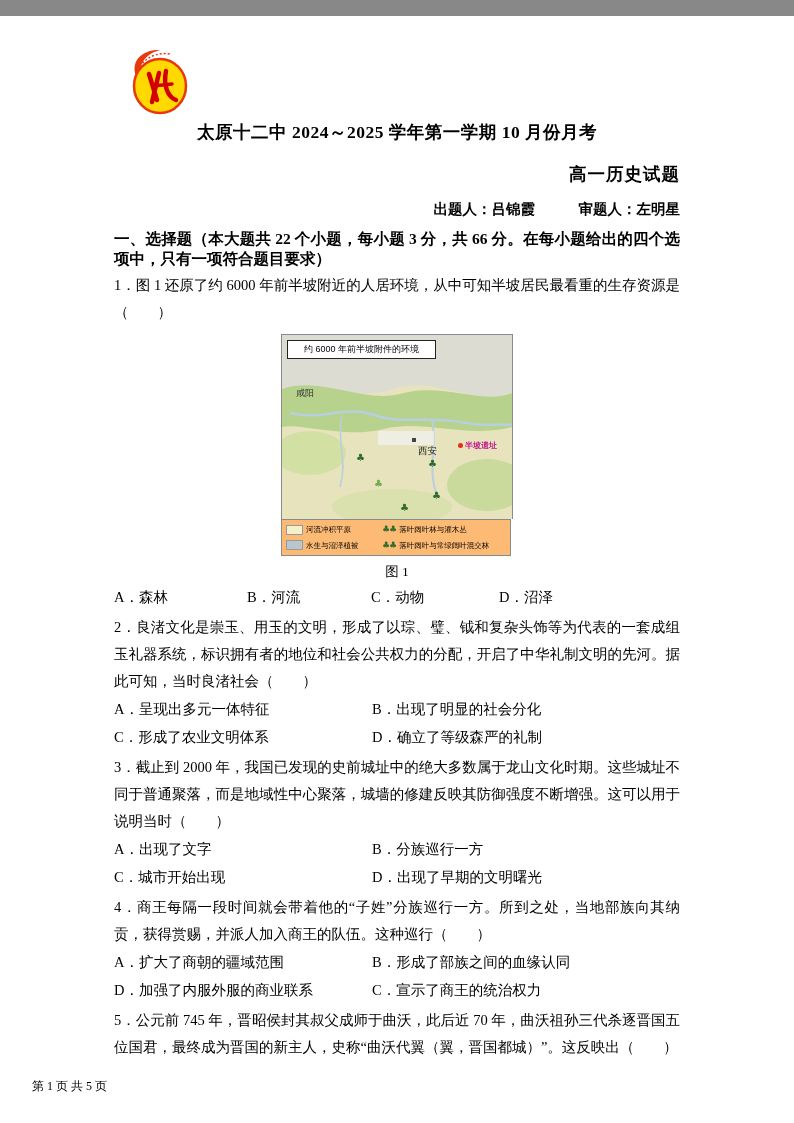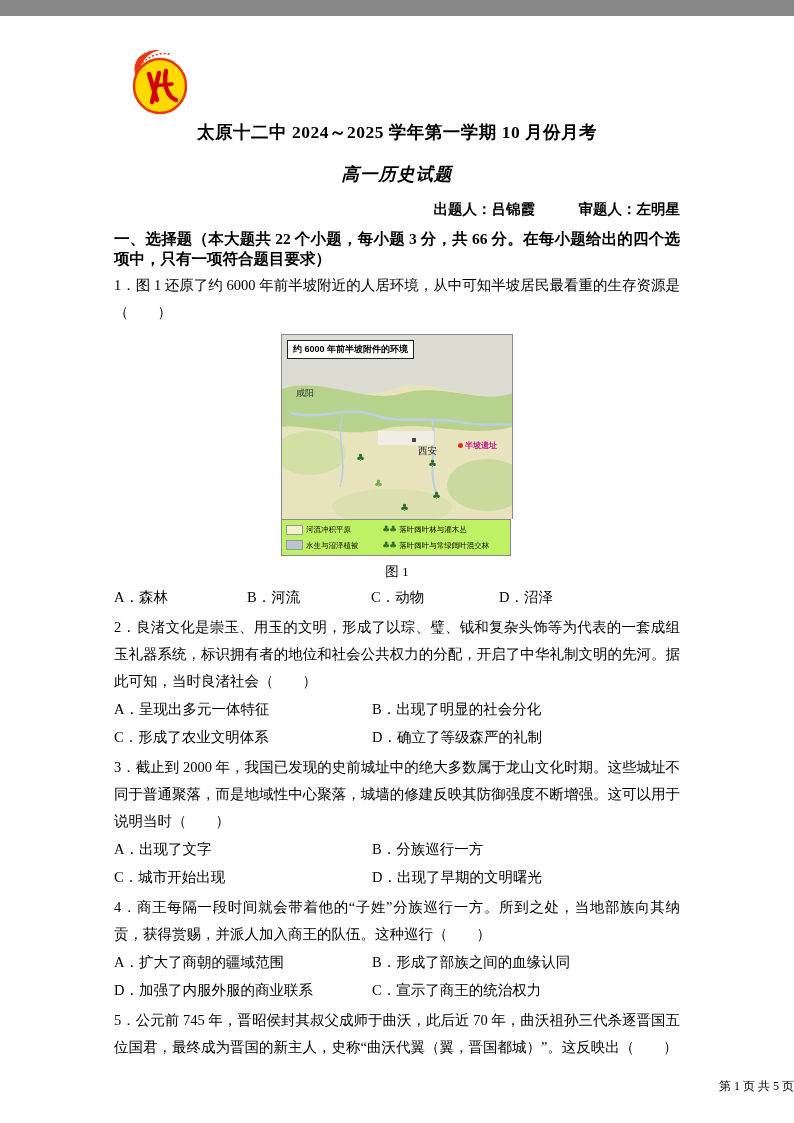--- a/index.html
+++ b/index.html
@@ -17,22 +17,22 @@
   
   .logo{position:absolute;left:126px;top:30px;width:66px;height:72px;}
 
   
   .title{
     padding-top:104px;margin:0;
     text-align:center;font-size:17.5px;font-weight:bold;
     letter-spacing:.5px;
   }
   .subtitle{
-    margin:18px 0 0;text-align:center;
-    font-size:17.5px;font-weight:bold;letter-spacing:1px;font-style:italic;
+    margin:18px 0 0;text-align:right;
+    font-size:17.5px;font-weight:bold;letter-spacing:1px;
   }
   .authors{
     margin:14px 0 0;text-align:right;
     font-size:14.5px;font-weight:bold;
   }
   .section-header{
     margin:10px 0 0;font-size:15.5px;font-weight:bold;
     line-height:20px;text-align:justify;
   }
 
@@ -53,53 +53,53 @@
   .figure{width:232px;margin:8px auto 0;}
   .map{
     position:relative;width:230px;height:184px;
     border:1px solid #8a8a8a;border-bottom:none;
     background:#e7e3bd;overflow:hidden;
   }
   .map svg{display:block;}
   .map-title-box{
     position:absolute;left:5px;top:5px;
     background:#fff;border:1px solid #222;
-    font-size:9px;font-weight:bold;padding:2px 5px;
+    font-size:9px;font-weight:normal;padding:2px 16px;
     font-family:"Liberation Sans","DejaVu Sans",sans-serif;
     white-space:nowrap;
   }
   .map-label{
     position:absolute;font-size:9px;color:#333;
     font-family:"Liberation Sans","DejaVu Sans",sans-serif;
     white-space:nowrap;
   }
   .lbl-xianyang{left:14px;top:52px;}
   .lbl-xian{left:136px;top:110px;font-size:9.5px;color:#222;}
   .lbl-banpo{left:183px;top:105px;font-size:8px;font-weight:bold;color:#c4148c;}
   .marker-xian{position:absolute;left:130px;top:103px;width:4px;height:4px;background:#444;}
   .marker-banpo{position:absolute;left:176px;top:108px;width:5px;height:5px;border-radius:50%;background:#e03010;}
 
   .legend{
-    width:220px;border:1px solid #8a8a8a;background:#bef264;
+    width:220px;border:1px solid #8a8a8a;background:#fdba74;
     padding:3px 4px;display:grid;grid-template-columns:92px auto;
     gap:2px 4px;font-size:7.5px;line-height:1.5;
     font-family:"Liberation Sans","DejaVu Sans",sans-serif;
   }
   .legend-item{display:flex;align-items:center;gap:3px;white-space:nowrap;}
   .sw{display:inline-block;width:15px;height:8px;border:1px solid #999;flex:none;}
   .sw-plain{background:#f4f0cc;}
   .sw-water{background:#b9c6cd;}
   .tree-ic{color:#2f6b2f;font-size:9px;letter-spacing:-1px;flex:none;
     font-family:"DejaVu Sans",sans-serif;}
   .caption{margin:5px 0 0;text-align:center;font-size:13.5px;line-height:22px;}
 
   
   .footer{
     position:absolute;left:0;right:0;top:1062px;
-    text-align:right;font-size:12px;color:#000;
+    text-align:left;font-size:12px;color:#000;padding-left:32px;
   }
 </style>
 </head>
 <body>
 
 <div class="page">
 
   <svg class="logo" viewBox="0 0 66 72" aria-hidden="true">
     <path d="M10,30 C4,14 18,3 34,4 C22,7 13,16 14,29 Z" fill="#e8380d"></path>
     <ellipse cx="34" cy="40" rx="26" ry="27" fill="#ffd900" stroke="#e8380d" stroke-width="2.5"></ellipse>

